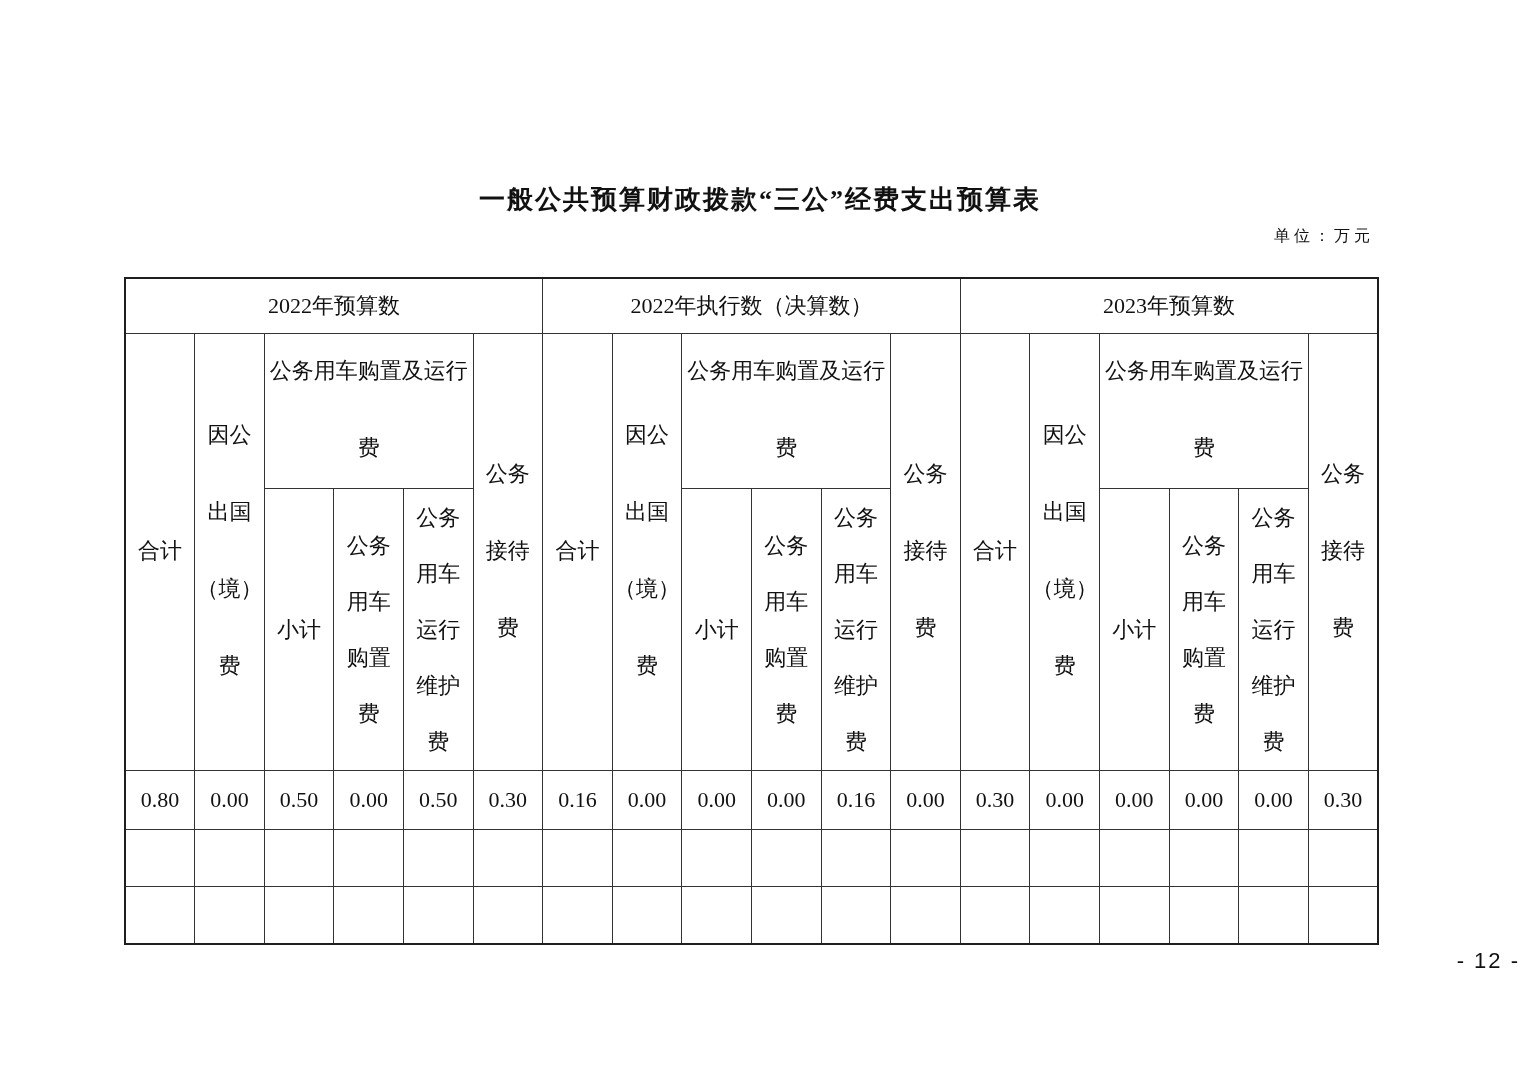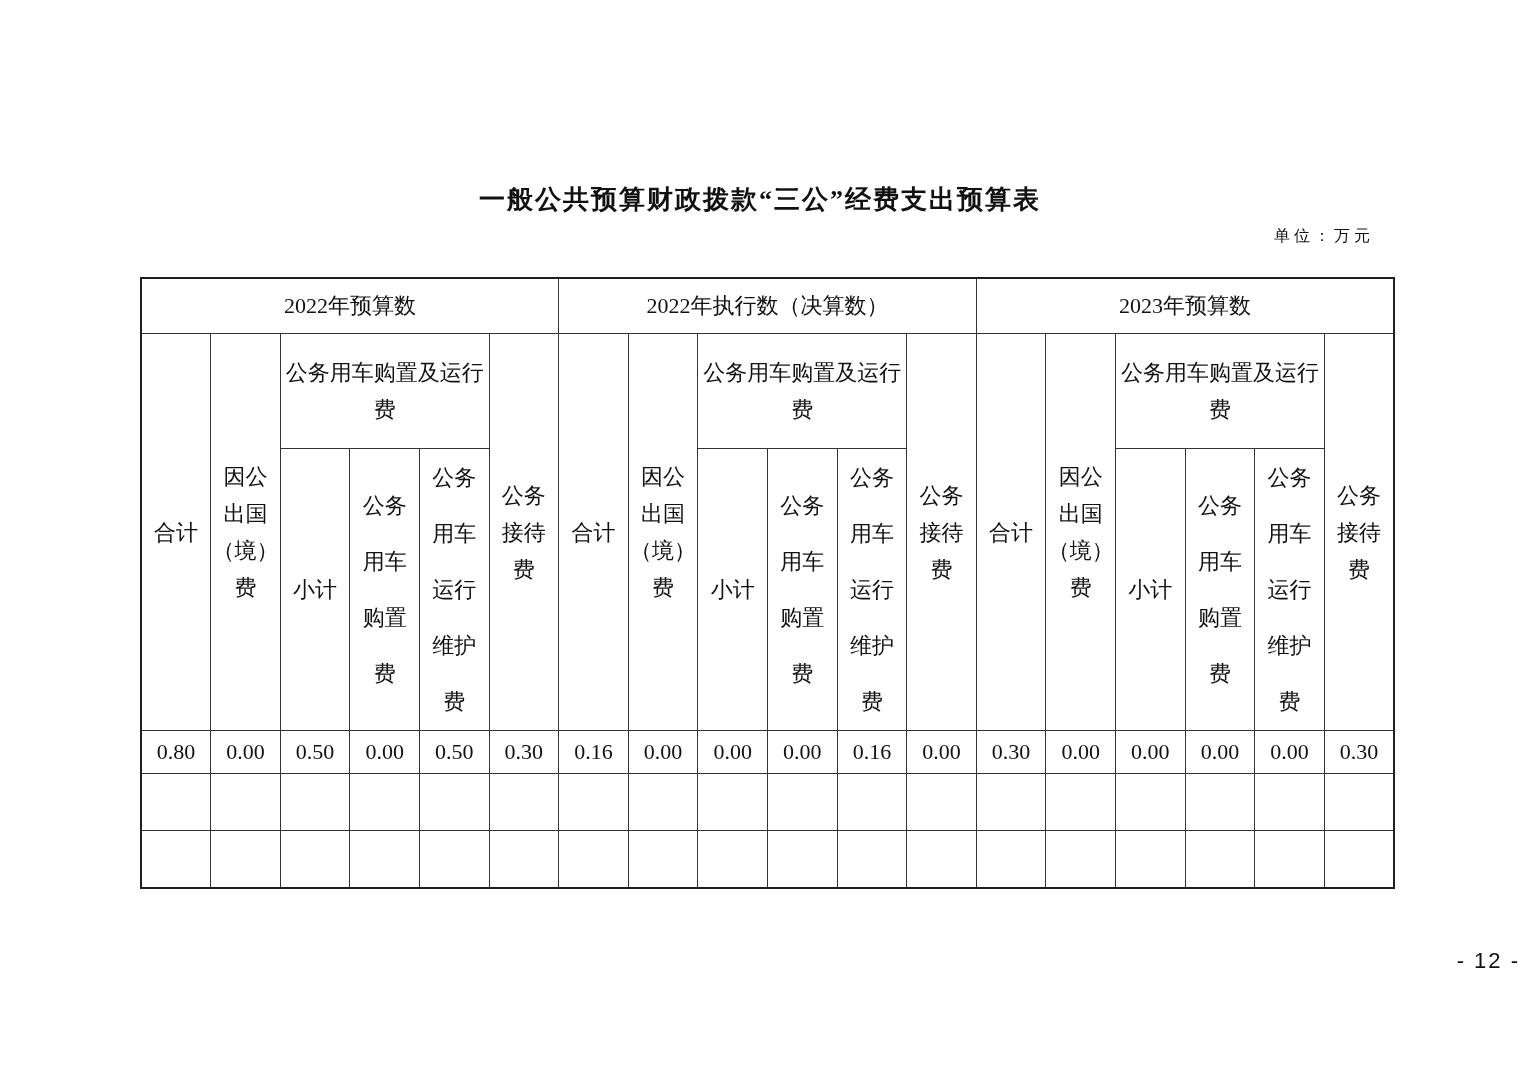--- a/index.html
+++ b/index.html
@@ -28,43 +28,43 @@
   .unit-line {
     position: absolute;
     top: 226px;
     right: 146px;
     font-size: 16px;
     letter-spacing: 4px;
     white-space: nowrap;
   }
   .table-wrap {
     position: absolute;
-    left: 140px;
+    left: 124px;
     top: 277px;
   }
   table.budget {
     border-collapse: collapse;
     table-layout: fixed;
     width: 1255px;
     border: 2px solid #1f1f1f;
   }
   table.budget th, table.budget td {
     border: 1px solid #333333;
     text-align: center;
     vertical-align: middle;
     font-weight: normal;
     font-size: 22px;
     white-space: pre-line;
     padding: 0;
   }
   tr.r-year th { height: 54px; line-height: 54px; white-space: nowrap; }
-  tr.r-group th { height: 115px; line-height: 37px; }
+  tr.r-group th { height: 115px; line-height: 77px; font-family: Liberation Mono, monospace; }
   tr.r-sub th { height: 282px; line-height: 56px; }
   th.tall { line-height: 57px; }
-  tr.r-data td { height: 43px; }
+  tr.r-data td { height: 59px; }
   tr.r-empty td { height: 57px; }
   .page-number {
     position: absolute;
     top: 948px;
     left: 0;
     width: 100%;
     text-align: right;
     font-size: 22px;
     font-family: "Liberation Sans", "DejaVu Sans", sans-serif;
     letter-spacing: 2px;

